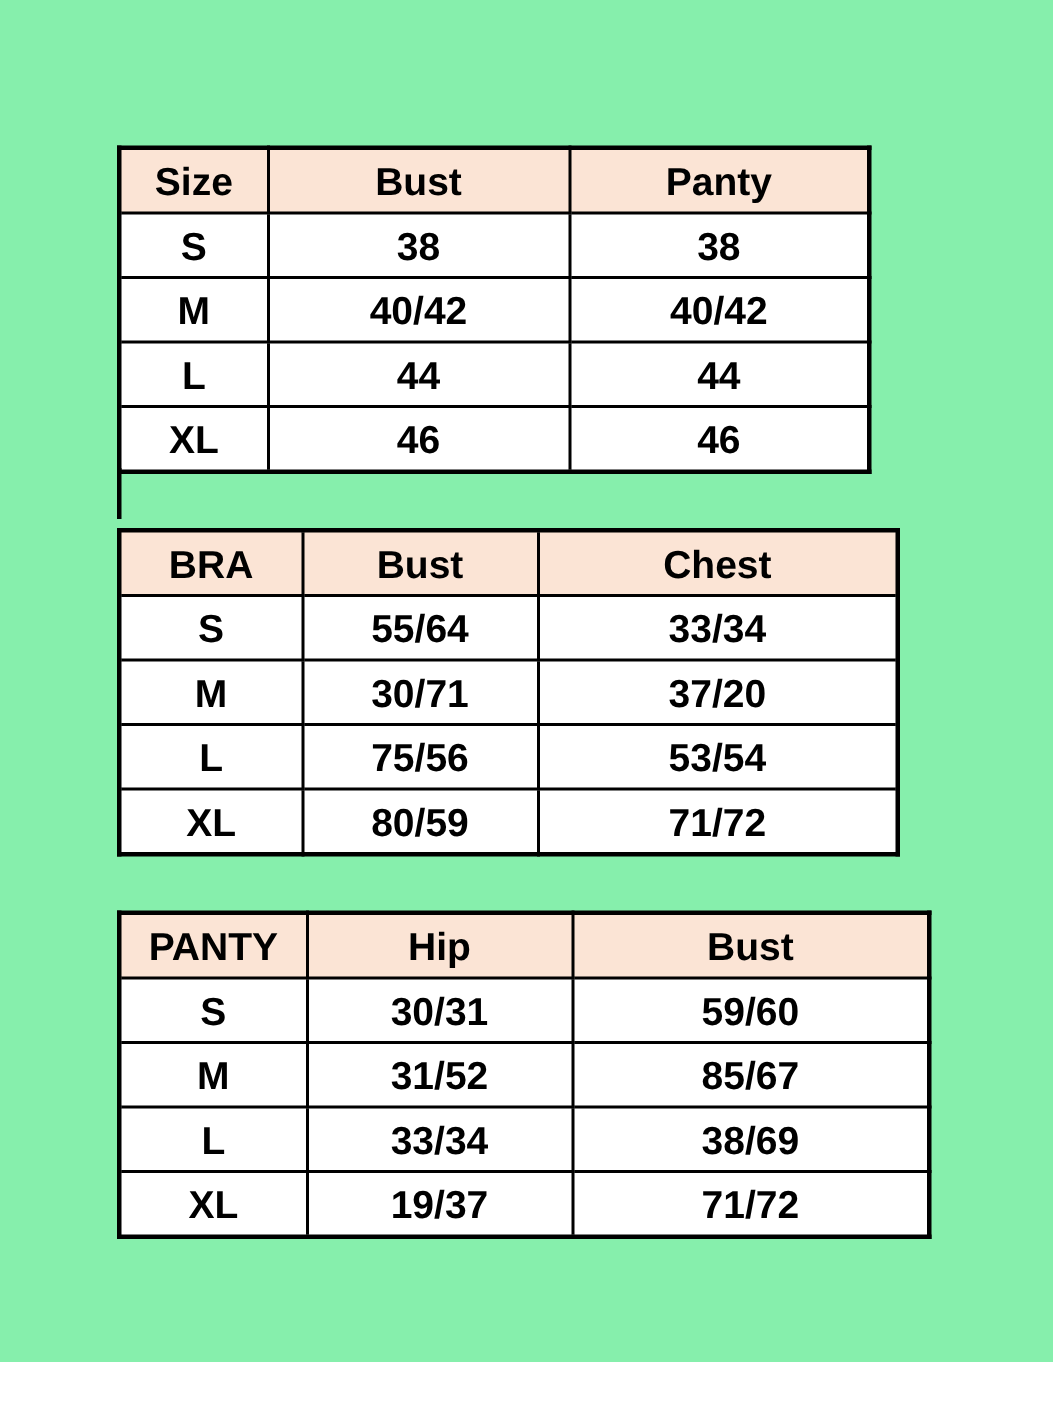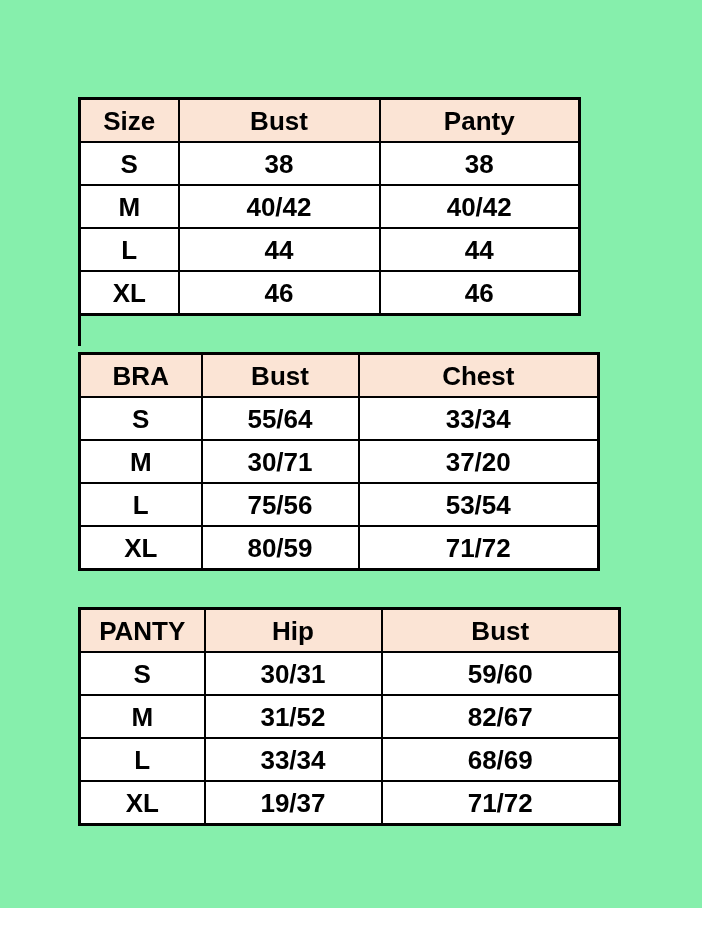--- a/index.html
+++ b/index.html
@@ -143,26 +143,26 @@
     </thead>
     <tbody>
       <tr>
         <td>S</td>
         <td>30/31</td>
         <td>59/60</td>
       </tr>
       <tr>
         <td>M</td>
         <td>31/52</td>
-        <td>82/67</td>
+        <td>85/67</td>
       </tr>
       <tr>
         <td>L</td>
         <td>33/34</td>
-        <td>68/69</td>
+        <td>38/69</td>
       </tr>
       <tr>
         <td>XL</td>
         <td>19/37</td>
         <td>71/72</td>
       </tr>
     </tbody>
   </table>
 
 </div>

